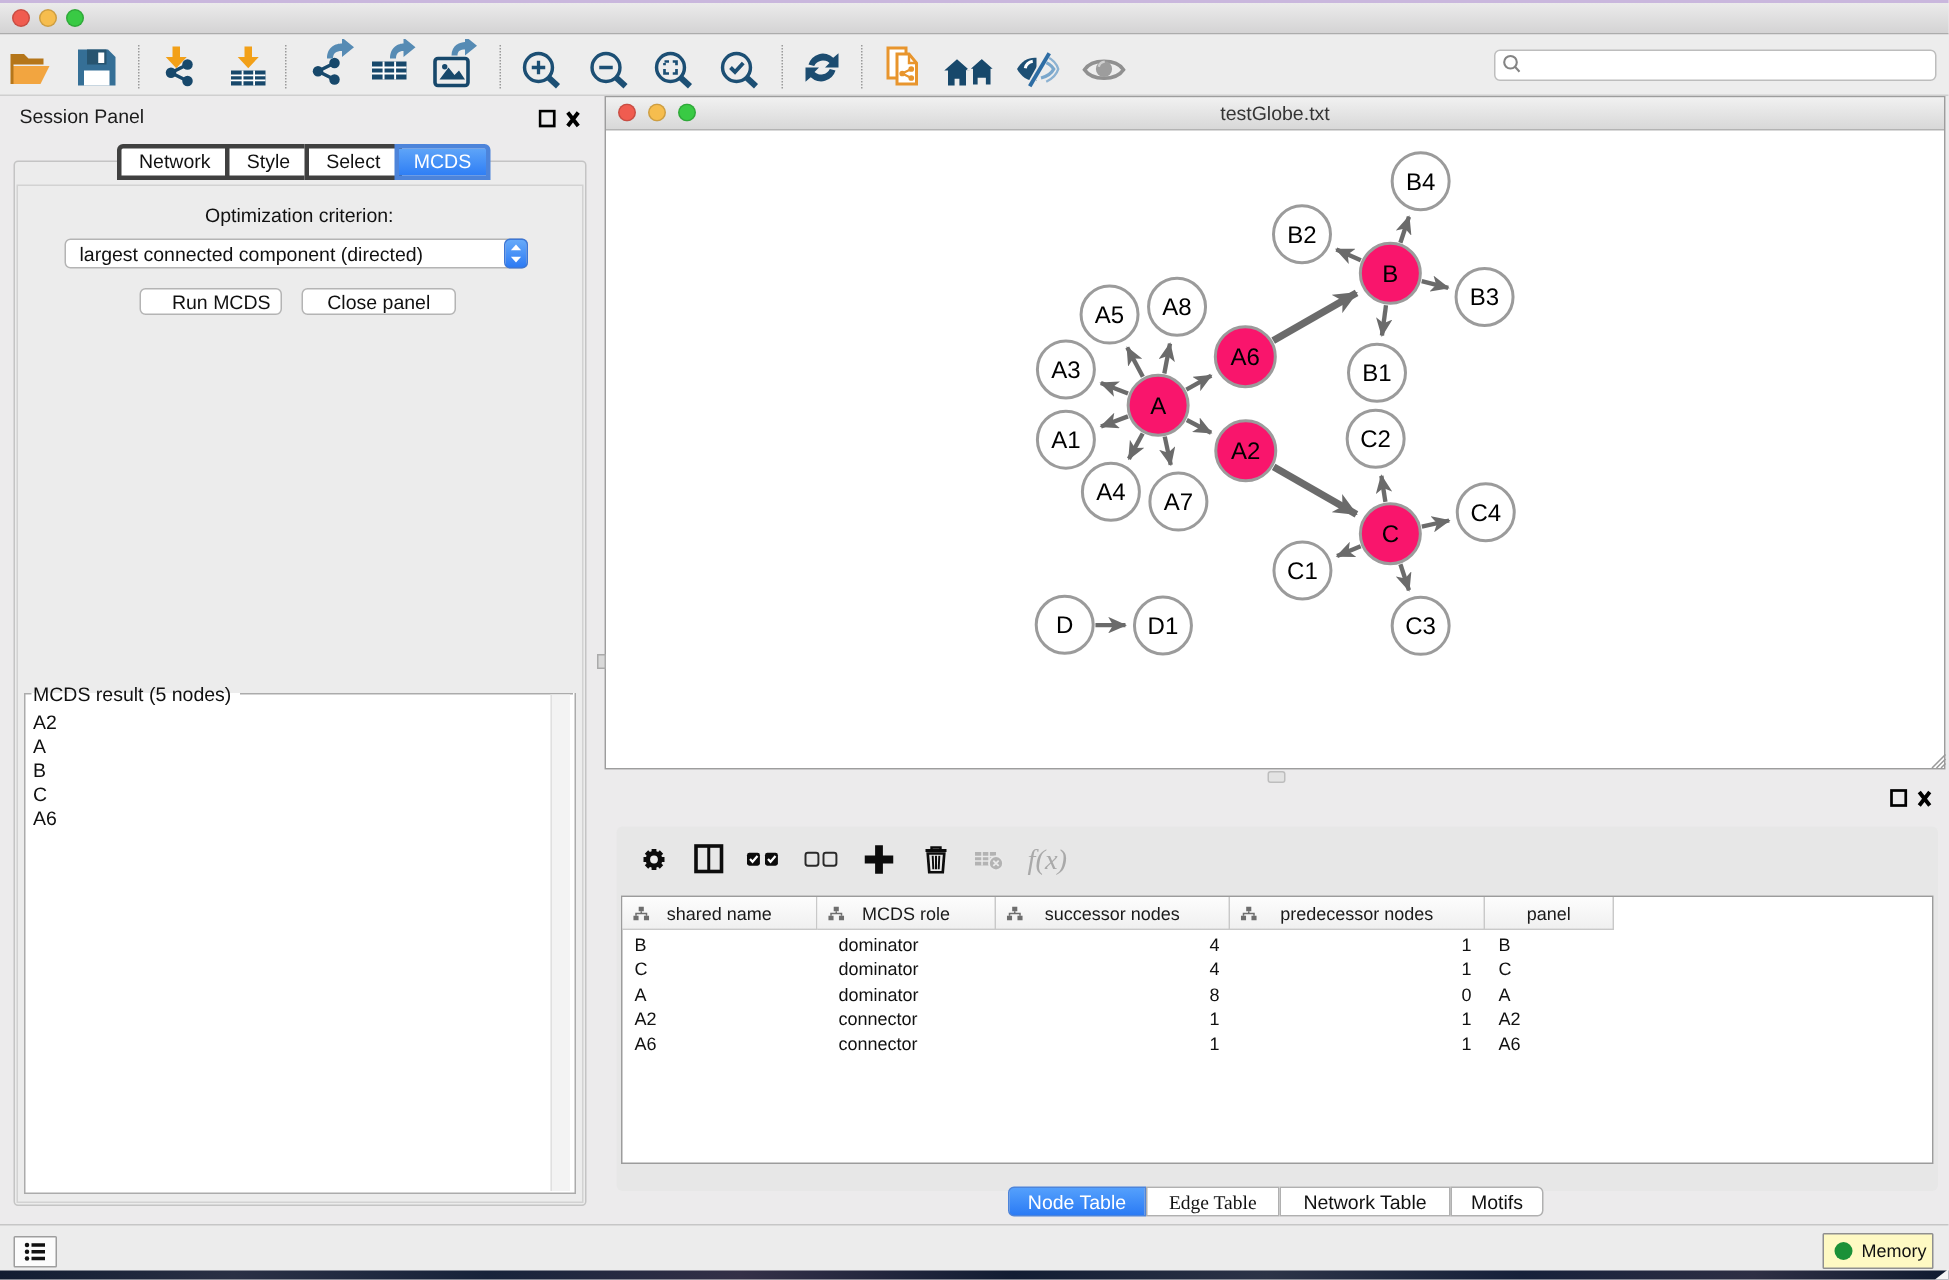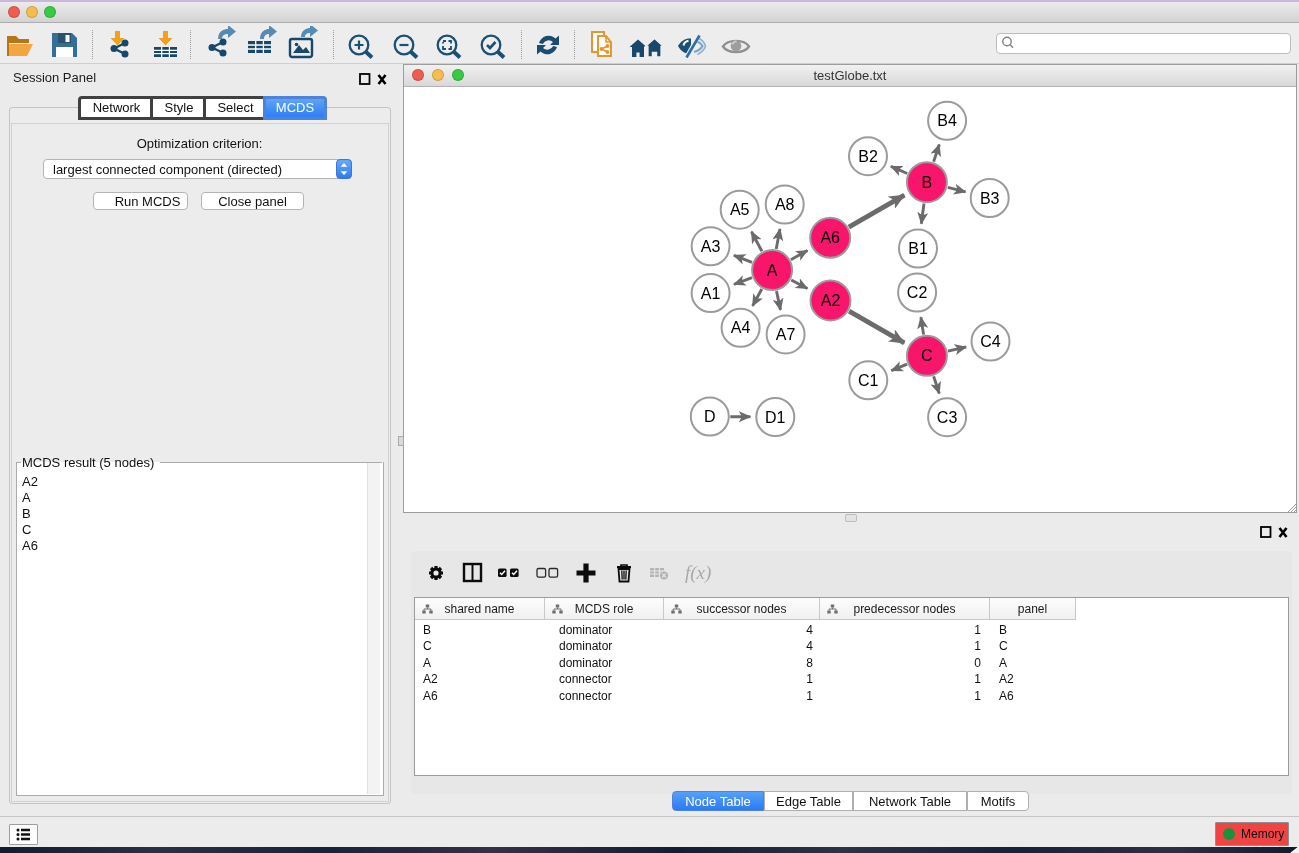--- a/index.html
+++ b/index.html
@@ -53,21 +53,21 @@
   .hicon{position:absolute;left:7px;top:6px;}
   .cell{position:absolute;font-size:12px;color:#111;height:16px;line-height:16px;}
   
   .btab{position:absolute;top:791px;height:20px;background:#fff;border:1px solid #b0b0b0;
      font-size:13px;color:#111;text-align:center;line-height:20px;box-sizing:border-box;}
   
   #statusbar{left:0;top:816px;width:1299px;height:31px;background:#ececec;border-top:1px solid #c6c6c6;}
   #wedge{left:1290px;top:846px;width:0;height:0;border-left:9px solid transparent;border-bottom:7px solid #f5f5f5;}
   #wallpaper{left:0;top:847px;width:1299px;height:6px;
      background:linear-gradient(90deg,#111c31,#2a3045 12%,#17233a 25%,#343048 38%,#121d33 52%,#2c3347 65%,#16213a 78%,#2e2f44 90%,#101b30);}
-  #membtn{left:1215px;top:822px;width:74px;height:24px;background:#ef4444;border:1px solid #8f8f8f;
+  #membtn{left:1215px;top:822px;width:74px;height:24px;background:#fef9c3;border:1px solid #8f8f8f;
      border-radius:1px;font-size:12px;color:#111;box-sizing:border-box;}
   #listbtn{left:9px;top:824px;width:27px;height:19px;background:#fcfcfc;border:1px solid #9e9e9e;
      border-radius:1px;}
 </style>
 </head>
 <body>
 <div id="topline" class="abs"></div>
 <div id="titlebar" class="abs">
   <div class="tl" style="left:8px;background:#f05c50;"></div>
   <div class="tl" style="left:26px;background:#f6bd4e;"></div>
@@ -427,21 +427,21 @@
     <div class="cell" style="left:405px;top:73px;width:161px;text-align:right;">1</div>
     <div class="cell" style="left:584px;top:73px;">A2</div>
   <div class="cell" style="left:8px;top:90px;">A6</div>
     <div class="cell" style="left:144px;top:90px;">connector</div>
     <div class="cell" style="left:249px;top:90px;width:149px;text-align:right;">1</div>
     <div class="cell" style="left:405px;top:90px;width:161px;text-align:right;">1</div>
     <div class="cell" style="left:584px;top:90px;">A6</div>
 </div>
 
 <div class="btab" style="left:672px;width:92px;border-radius:4px 0 0 4px;background:linear-gradient(#54a0fc,#2b7bf5);border-color:#4d84da;color:#fff;">Node Table</div>
-<div class="btab" style="left:764px;width:89px;">Edge Table</div>
+<div class="btab" style="left:764px;width:89px;font-family:Liberation Serif, serif;">Edge Table</div>
 <div class="btab" style="left:853px;width:114px;">Network Table</div>
 <div class="btab" style="left:967px;width:62px;border-radius:0 4px 4px 0;">Motifs</div>
 
 <div id="statusbar" class="abs"></div>
 <div id="listbtn" class="abs"><svg width="27" height="19" viewBox="0 0 27 19">
  <g stroke="#111" stroke-width="2.4">
         <path d="M11 5 L20 5 M11 9.5 L20 9.5 M11 14 L20 14"></path>
       </g>
  <g fill="#111">
         <circle cx="8" cy="5" r="1.5"></circle>

